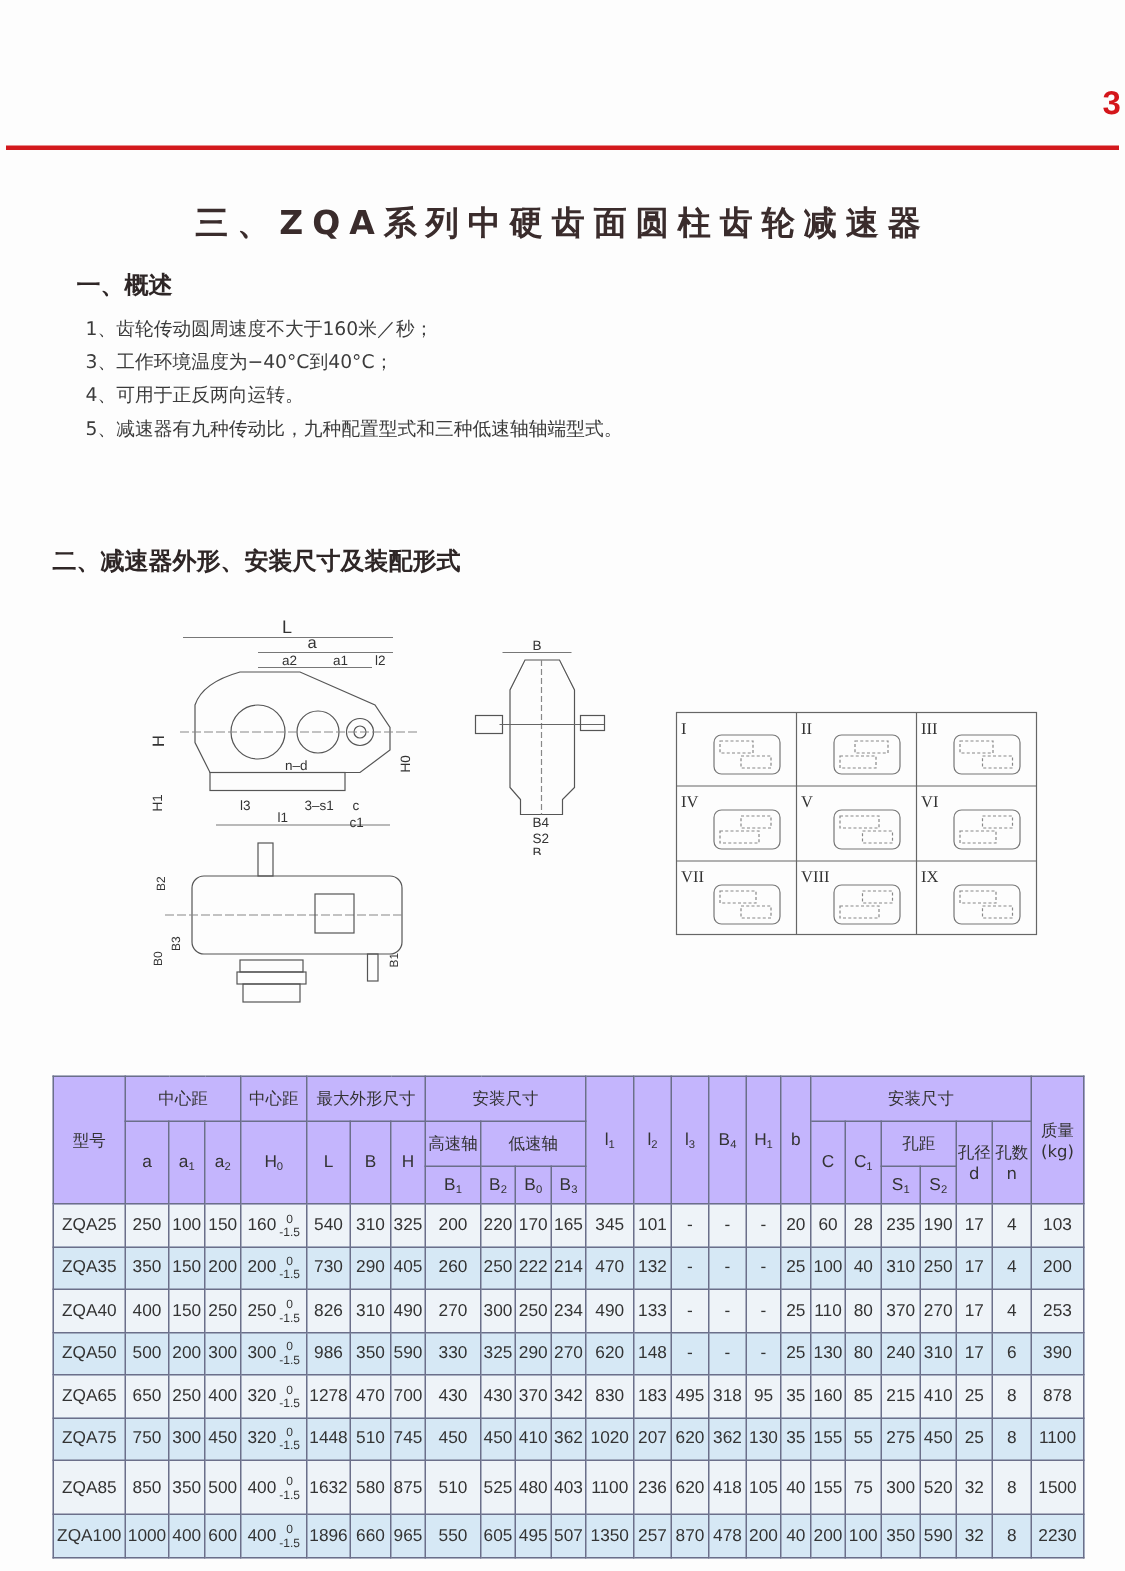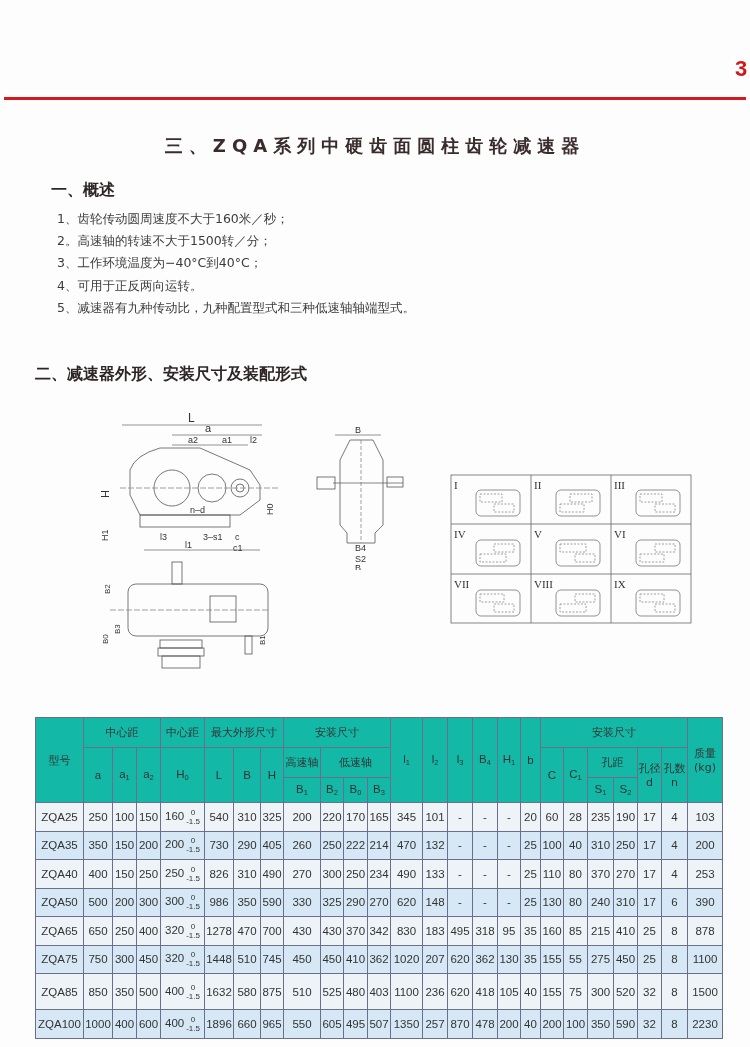--- a/index.html
+++ b/index.html
@@ -6,21 +6,21 @@
   body {
     width:750px; height:1047px; position:relative; overflow:hidden;
     background:#fdfdfd;
     font-family:"DejaVu Sans", sans-serif;
     color:#333;
   }
   .page-mark { position:absolute; left:735px; top:56px; color:#d4161b; font-size:22px; font-weight:bold; font-family:"Liberation Sans", sans-serif; }
   .red-rule { position:absolute; left:4px; top:97px; width:742px; height:3px; background:#d3191d; }
   .title {
     position:absolute; left:0; width:750px; top:134px; text-align:center;
-    font-size:18px; font-weight:bold; letter-spacing:6px; color:#3a2c2c;
+    font-size:22px; font-weight:bold; letter-spacing:6px; color:#3a2c2c;
   }
   .h2 { position:absolute; left:35px; font-size:16px; font-weight:bold; color:#2e2626; }
   .intro { position:absolute; left:57px; top:208px; font-size:12.5px; line-height:22.2px; color:#3b3b3b; }
   .intro div { white-space:nowrap; }
 
   
   .drawing { position:absolute; }
   .drawing svg { display:block; }
 
   
@@ -28,41 +28,40 @@
     position:absolute; left:35px; top:717px;
     border-collapse:collapse;
     font-family:"Liberation Sans", sans-serif;
     font-size:11.5px; color:#333;
     background:#dbe9f4;
   }
   .spec-table td, .spec-table th {
     border:1px solid #6b6f8a;
     padding:0; text-align:center; font-weight:normal;
   }
-  .spec-table thead th { background:#14b8a6; }
+  .spec-table thead th { background:#c4b5fd; }
   .spec-table tbody tr:nth-child(odd) td { background:#eef3f8; }
   .spec-table tbody tr:nth-child(even) td { background:#d6e8f5; }
   .spec-table .cn { font-size:11px; font-family:"DejaVu Sans", sans-serif; }
   .tol { display:inline-block; vertical-align:middle; font-size:8px; line-height:9px; text-align:left; margin-left:2px; }
   .tol span { display:block; }
   .sub { font-size:7.5px; vertical-align:-2px; }
 </style>
 </head>
 <body>
 
 <div class="page-mark">3</div>
 <div class="red-rule"></div>
 
 <div class="title">三、ZQA系列中硬齿面圆柱齿轮减速器</div>
 
 <div class="h2" style="top:180px;margin-left:16px;">一、概述</div>
 
 <div class="intro">
   <div>1、齿轮传动圆周速度不大于160米／秒；</div>
-  <div>2。高速轴的转速不大于1500转／分；</div>
   <div>3、工作环境温度为−40°C到40°C；</div>
   <div>4、可用于正反两向运转。</div>
   <div>5、减速器有九种传动比，九种配置型式和三种低速轴轴端型式。</div>
 </div>
 
 <div class="h2" style="top:364px;">二、减速器外形、安装尺寸及装配形式</div>
 
 <div class="drawing" style="left:100px; top:410px;">
   <svg width="180" height="150" viewBox="0 0 180 150" font-family="Liberation Sans, sans-serif" font-size="10" fill="none" stroke="#555" stroke-width="0.8">
     <line x1="22" y1="15" x2="162" y2="15" stroke="#777"></line>

